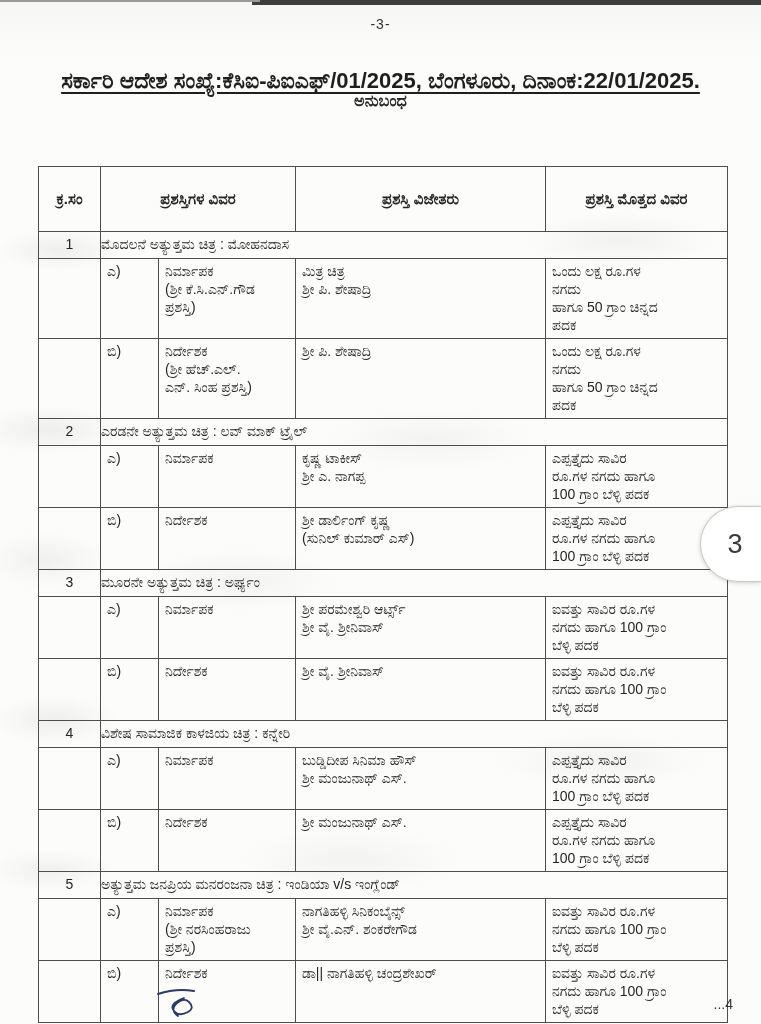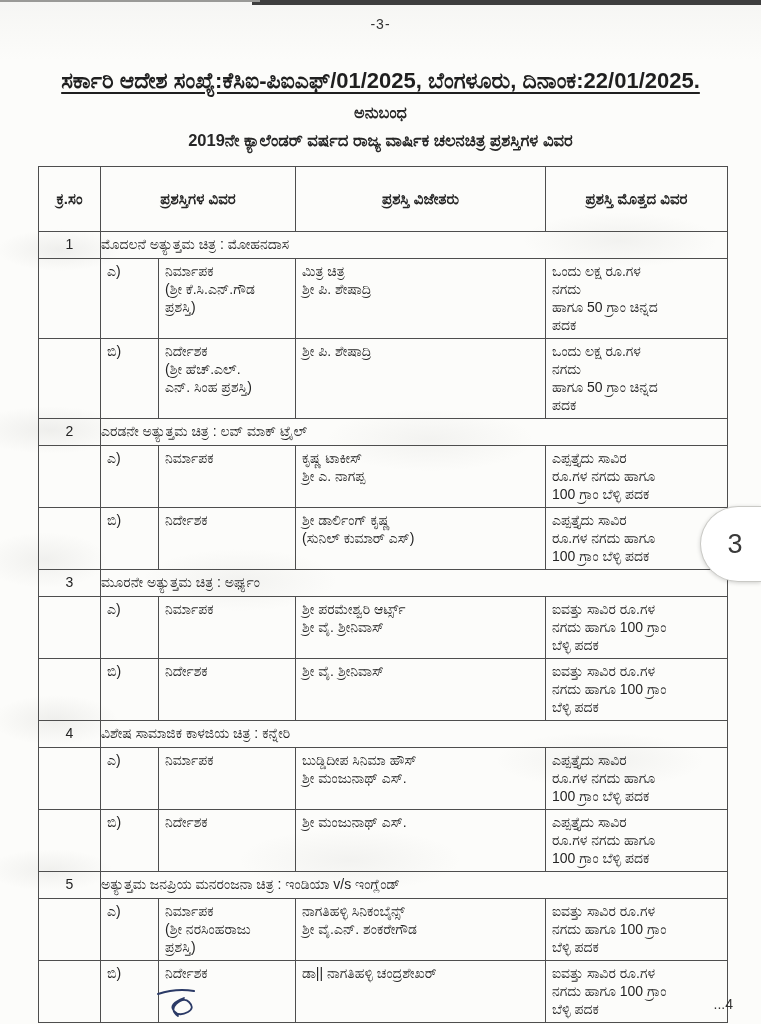--- a/index.html
+++ b/index.html
@@ -29,21 +29,21 @@
       linear-gradient(180deg, rgba(200,200,195,.12), rgba(255,255,255,0) 60px);
   }
   .top-strip{position:absolute;top:0;left:252px;right:0;height:5px;background:#3e3e3e;}
   .top-strip-thin{position:absolute;top:0;left:0;width:260px;height:2px;background:#9a9a97;}
 
   .pg-num{position:absolute;top:16px;left:0;width:100%;text-align:center;
     font-size:14px;letter-spacing:1px;color:#333;}
   .order-line{position:absolute;top:68px;left:0;width:100%;text-align:center;
     font-size:22px;font-weight:bold;color:#1f1f1f;
     text-decoration:underline;text-underline-offset:4px;}
-  .annexure{position:absolute;top:104px;left:0;width:100%;text-align:center;
+  .annexure{position:absolute;top:92px;left:0;width:100%;text-align:center;
     font-size:16px;font-weight:bold;}
   .subtitle{position:absolute;top:131px;left:0;width:100%;text-align:center;
     font-size:16.5px;font-weight:bold;}
 
   table.awards{
     position:absolute;left:38px;top:166px;width:689px;
     border-collapse:collapse;table-layout:fixed;
     font-size:14px;line-height:18px;color:#242424;
   }
   table.awards col.c-num{width:62px;}
@@ -85,21 +85,20 @@
 
   <div class="top-strip"></div>
   <div class="top-strip-thin"></div>
 
   <div class="pg-num">-3-</div>
 
   <div class="order-line">ಸರ್ಕಾರಿ ಆದೇಶ ಸಂಖ್ಯೆ:ಕೆಸಿಐ-ಪಿಐಎಫ್/01/2025, ಬೆಂಗಳೂರು, ದಿನಾಂಕ:22/01/2025.</div>
 
   <div class="annexure">ಅನುಬಂಧ</div>
 
-  <div class="subtitle">2019ನೇ ಕ್ಯಾಲೆಂಡರ್ ವರ್ಷದ ರಾಜ್ಯ ವಾರ್ಷಿಕ ಚಲನಚಿತ್ರ ಪ್ರಶಸ್ತಿಗಳ ವಿವರ</div>
 
   <table class="awards">
     <colgroup>
       <col class="c-num">
         <col class="c-letter">
         <col class="c-role">
         <col class="c-winner">
         <col class="c-amount">
     </colgroup>
     <thead>

